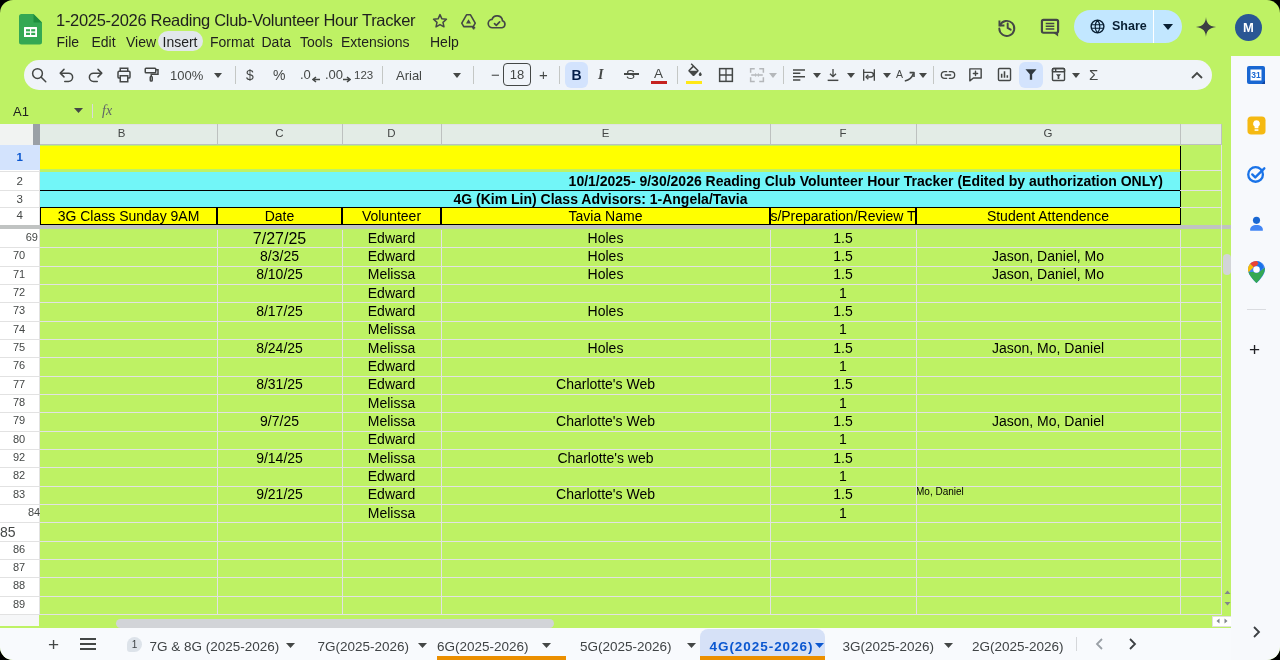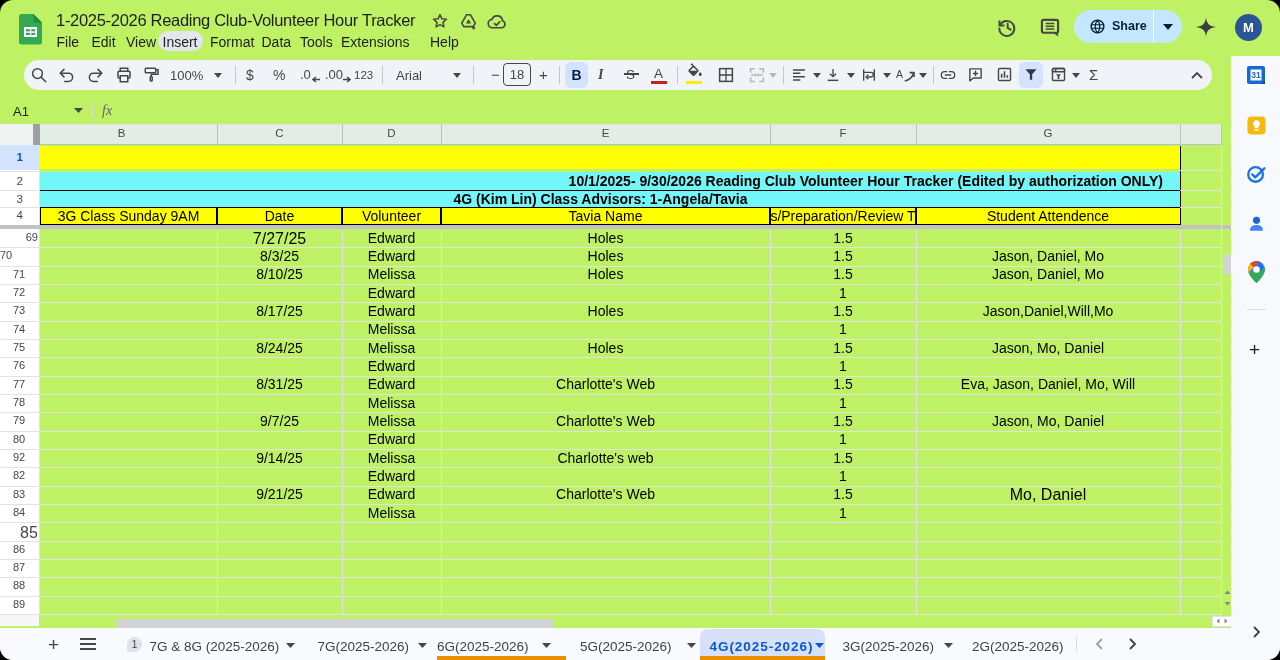--- a/index.html
+++ b/index.html
@@ -247,21 +247,21 @@
 <div class="a" style="left:1180px;top:190.3px;width:42px;height:1px;background:#e2e2e2"></div>
 <div class="a" style="left:1180px;top:207.0px;width:42px;height:1px;background:#e2e2e2"></div>
 <div class="a" style="left:1180px;top:224.8px;width:42px;height:1px;background:#e2e2e2"></div>
 <div class="a" style="left:0px;top:225.4px;width:1231px;height:4.099999999999994px;background:#c0c3c2"></div>
 <div class="a" style="left:0px;top:231.3px;width:38px;text-align:right;font-size:11px;color:#444746">69</div>
 <div class="a" style="left:217px;top:229.8px;width:125px;text-align:center;font-size:16px;color:#000;white-space:nowrap">7/27/25</div>
 <div class="a" style="left:342px;top:229.8px;width:99px;text-align:center;font-size:14px;color:#000;white-space:nowrap">Edward</div>
 <div class="a" style="left:441px;top:229.8px;width:329px;text-align:center;font-size:14px;color:#000;white-space:nowrap">Holes</div>
 <div class="a" style="left:770px;top:229.8px;width:146px;text-align:center;font-size:14px;color:#000;white-space:nowrap">1.5</div>
 <div class="a" style="left:0px;top:247.3px;width:1222px;height:1px;background:#e2e2e2"></div>
-<div class="a" style="left:0px;top:249.37000000000003px;width:38px;text-align:left;font-size:11px;color:#444746">70</div>
+<div class="a" style="left:0px;top:249.37000000000003px;width:38px;text-align:center;font-size:11px;color:#444746">70</div>
 <div class="a" style="left:217px;top:247.87000000000003px;width:125px;text-align:center;font-size:14px;color:#000;white-space:nowrap">8/3/25</div>
 <div class="a" style="left:342px;top:247.87000000000003px;width:99px;text-align:center;font-size:14px;color:#000;white-space:nowrap">Edward</div>
 <div class="a" style="left:441px;top:247.87000000000003px;width:329px;text-align:center;font-size:14px;color:#000;white-space:nowrap">Holes</div>
 <div class="a" style="left:770px;top:247.87000000000003px;width:146px;text-align:center;font-size:14px;color:#000;white-space:nowrap">1.5</div>
 <div class="a" style="left:916px;top:247.87000000000003px;width:264px;text-align:center;font-size:14px;color:#000;white-space:nowrap">Jason, Daniel, Mo</div>
 <div class="a" style="left:0px;top:265.64px;width:1222px;height:1px;background:#e2e2e2"></div>
 <div class="a" style="left:0px;top:267.71px;width:38px;text-align:center;font-size:11px;color:#444746">71</div>
 <div class="a" style="left:217px;top:266.21px;width:125px;text-align:center;font-size:14px;color:#000;white-space:nowrap">8/10/25</div>
 <div class="a" style="left:342px;top:266.21px;width:99px;text-align:center;font-size:14px;color:#000;white-space:nowrap">Melissa</div>
 <div class="a" style="left:441px;top:266.21px;width:329px;text-align:center;font-size:14px;color:#000;white-space:nowrap">Holes</div>
@@ -270,21 +270,20 @@
 <div class="a" style="left:0px;top:283.98px;width:1222px;height:1px;background:#e2e2e2"></div>
 <div class="a" style="left:0px;top:286.04999999999995px;width:38px;text-align:center;font-size:11px;color:#444746">72</div>
 <div class="a" style="left:342px;top:284.54999999999995px;width:99px;text-align:center;font-size:14px;color:#000;white-space:nowrap">Edward</div>
 <div class="a" style="left:770px;top:284.54999999999995px;width:146px;text-align:center;font-size:14px;color:#000;white-space:nowrap">1</div>
 <div class="a" style="left:0px;top:302.32px;width:1222px;height:1px;background:#e2e2e2"></div>
 <div class="a" style="left:0px;top:304.39px;width:38px;text-align:center;font-size:11px;color:#444746">73</div>
 <div class="a" style="left:217px;top:302.89px;width:125px;text-align:center;font-size:14px;color:#000;white-space:nowrap">8/17/25</div>
 <div class="a" style="left:342px;top:302.89px;width:99px;text-align:center;font-size:14px;color:#000;white-space:nowrap">Edward</div>
 <div class="a" style="left:441px;top:302.89px;width:329px;text-align:center;font-size:14px;color:#000;white-space:nowrap">Holes</div>
 <div class="a" style="left:770px;top:302.89px;width:146px;text-align:center;font-size:14px;color:#000;white-space:nowrap">1.5</div>
-<div class="a" style="left:916px;top:302.89px;width:264px;text-align:center;font-size:14px;color:#000;white-space:nowrap">Jason,Daniel,Will,Mo</div>
 <div class="a" style="left:0px;top:320.66px;width:1222px;height:1px;background:#e2e2e2"></div>
 <div class="a" style="left:0px;top:322.73px;width:38px;text-align:center;font-size:11px;color:#444746">74</div>
 <div class="a" style="left:342px;top:321.23px;width:99px;text-align:center;font-size:14px;color:#000;white-space:nowrap">Melissa</div>
 <div class="a" style="left:770px;top:321.23px;width:146px;text-align:center;font-size:14px;color:#000;white-space:nowrap">1</div>
 <div class="a" style="left:0px;top:339.0px;width:1222px;height:1px;background:#e2e2e2"></div>
 <div class="a" style="left:0px;top:341.07px;width:38px;text-align:center;font-size:11px;color:#444746">75</div>
 <div class="a" style="left:217px;top:339.57px;width:125px;text-align:center;font-size:14px;color:#000;white-space:nowrap">8/24/25</div>
 <div class="a" style="left:342px;top:339.57px;width:99px;text-align:center;font-size:14px;color:#000;white-space:nowrap">Melissa</div>
 <div class="a" style="left:441px;top:339.57px;width:329px;text-align:center;font-size:14px;color:#000;white-space:nowrap">Holes</div>
 <div class="a" style="left:770px;top:339.57px;width:146px;text-align:center;font-size:14px;color:#000;white-space:nowrap">1.5</div>
@@ -292,21 +291,20 @@
 <div class="a" style="left:0px;top:357.34000000000003px;width:1222px;height:1px;background:#e2e2e2"></div>
 <div class="a" style="left:0px;top:359.40999999999997px;width:38px;text-align:center;font-size:11px;color:#444746">76</div>
 <div class="a" style="left:342px;top:357.90999999999997px;width:99px;text-align:center;font-size:14px;color:#000;white-space:nowrap">Edward</div>
 <div class="a" style="left:770px;top:357.90999999999997px;width:146px;text-align:center;font-size:14px;color:#000;white-space:nowrap">1</div>
 <div class="a" style="left:0px;top:375.68px;width:1222px;height:1px;background:#e2e2e2"></div>
 <div class="a" style="left:0px;top:377.75px;width:38px;text-align:center;font-size:11px;color:#444746">77</div>
 <div class="a" style="left:217px;top:376.25px;width:125px;text-align:center;font-size:14px;color:#000;white-space:nowrap">8/31/25</div>
 <div class="a" style="left:342px;top:376.25px;width:99px;text-align:center;font-size:14px;color:#000;white-space:nowrap">Edward</div>
 <div class="a" style="left:441px;top:376.25px;width:329px;text-align:center;font-size:14px;color:#000;white-space:nowrap">Charlotte's Web</div>
 <div class="a" style="left:770px;top:376.25px;width:146px;text-align:center;font-size:14px;color:#000;white-space:nowrap">1.5</div>
-<div class="a" style="left:916px;top:376.25px;width:264px;text-align:center;font-size:14px;color:#000;white-space:nowrap">Eva, Jason, Daniel, Mo, Will</div>
 <div class="a" style="left:0px;top:394.02px;width:1222px;height:1px;background:#e2e2e2"></div>
 <div class="a" style="left:0px;top:396.09px;width:38px;text-align:center;font-size:11px;color:#444746">78</div>
 <div class="a" style="left:342px;top:394.59px;width:99px;text-align:center;font-size:14px;color:#000;white-space:nowrap">Melissa</div>
 <div class="a" style="left:770px;top:394.59px;width:146px;text-align:center;font-size:14px;color:#000;white-space:nowrap">1</div>
 <div class="a" style="left:0px;top:412.36px;width:1222px;height:1px;background:#e2e2e2"></div>
 <div class="a" style="left:0px;top:414.43px;width:38px;text-align:center;font-size:11px;color:#444746">79</div>
 <div class="a" style="left:217px;top:412.93px;width:125px;text-align:center;font-size:14px;color:#000;white-space:nowrap">9/7/25</div>
 <div class="a" style="left:342px;top:412.93px;width:99px;text-align:center;font-size:14px;color:#000;white-space:nowrap">Melissa</div>
 <div class="a" style="left:441px;top:412.93px;width:329px;text-align:center;font-size:14px;color:#000;white-space:nowrap">Charlotte's Web</div>
 <div class="a" style="left:770px;top:412.93px;width:146px;text-align:center;font-size:14px;color:#000;white-space:nowrap">1.5</div>
@@ -324,27 +322,27 @@
 <div class="a" style="left:0px;top:467.38px;width:1222px;height:1px;background:#e2e2e2"></div>
 <div class="a" style="left:0px;top:469.45px;width:38px;text-align:center;font-size:11px;color:#444746">82</div>
 <div class="a" style="left:342px;top:467.95px;width:99px;text-align:center;font-size:14px;color:#000;white-space:nowrap">Edward</div>
 <div class="a" style="left:770px;top:467.95px;width:146px;text-align:center;font-size:14px;color:#000;white-space:nowrap">1</div>
 <div class="a" style="left:0px;top:485.72px;width:1222px;height:1px;background:#e2e2e2"></div>
 <div class="a" style="left:0px;top:487.78999999999996px;width:38px;text-align:center;font-size:11px;color:#444746">83</div>
 <div class="a" style="left:217px;top:486.28999999999996px;width:125px;text-align:center;font-size:14px;color:#000;white-space:nowrap">9/21/25</div>
 <div class="a" style="left:342px;top:486.28999999999996px;width:99px;text-align:center;font-size:14px;color:#000;white-space:nowrap">Edward</div>
 <div class="a" style="left:441px;top:486.28999999999996px;width:329px;text-align:center;font-size:14px;color:#000;white-space:nowrap">Charlotte's Web</div>
 <div class="a" style="left:770px;top:486.28999999999996px;width:146px;text-align:center;font-size:14px;color:#000;white-space:nowrap">1.5</div>
-<div class="a" style="left:916px;top:486.28999999999996px;width:264px;text-align:center;font-size:16px;color:#000;white-space:nowrap">Mo, Daniel</div>
+<div class="a" style="left:916px;top:486.28999999999996px;width:264px;text-align:left;font-size:10px;color:#000;white-space:nowrap">Mo, Daniel</div>
 <div class="a" style="left:0px;top:504.06px;width:1222px;height:1px;background:#e2e2e2"></div>
-<div class="a" style="left:0px;top:506.13px;width:38px;text-align:center;font-size:11px;color:#444746">84</div>
+<div class="a" style="left:15px;top:506.13px;width:38px;text-align:center;font-size:11px;color:#444746">84</div>
 <div class="a" style="left:342px;top:504.63px;width:99px;text-align:center;font-size:14px;color:#000;white-space:nowrap">Melissa</div>
 <div class="a" style="left:770px;top:504.63px;width:146px;text-align:center;font-size:14px;color:#000;white-space:nowrap">1</div>
 <div class="a" style="left:0px;top:522.4000000000001px;width:1222px;height:1px;background:#e2e2e2"></div>
-<div class="a" style="left:0px;top:524.47px;width:58px;text-align:center;font-size:16px;color:#444746">85</div>
+<div class="a" style="left:0px;top:524.47px;width:58px;font-size:14px;color:#444746">85</div>
 <div class="a" style="left:0px;top:540.74px;width:1222px;height:1px;background:#e2e2e2"></div>
 <div class="a" style="left:0px;top:542.81px;width:38px;text-align:center;font-size:11px;color:#444746">86</div>
 <div class="a" style="left:0px;top:559.0799999999999px;width:1222px;height:1px;background:#e2e2e2"></div>
 <div class="a" style="left:0px;top:561.15px;width:38px;text-align:center;font-size:11px;color:#444746">87</div>
 <div class="a" style="left:0px;top:577.4200000000001px;width:1222px;height:1px;background:#e2e2e2"></div>
 <div class="a" style="left:0px;top:579.49px;width:38px;text-align:center;font-size:11px;color:#444746">88</div>
 <div class="a" style="left:0px;top:595.76px;width:1222px;height:1px;background:#e2e2e2"></div>
 <div class="a" style="left:0px;top:597.83px;width:38px;text-align:center;font-size:11px;color:#444746">89</div>
 <div class="a" style="left:0px;top:614.1px;width:1222px;height:1px;background:#e2e2e2"></div>
 <div class="a" style="left:217px;top:229.5px;width:1px;height:384.6px;background:#e2e2e2"></div>

